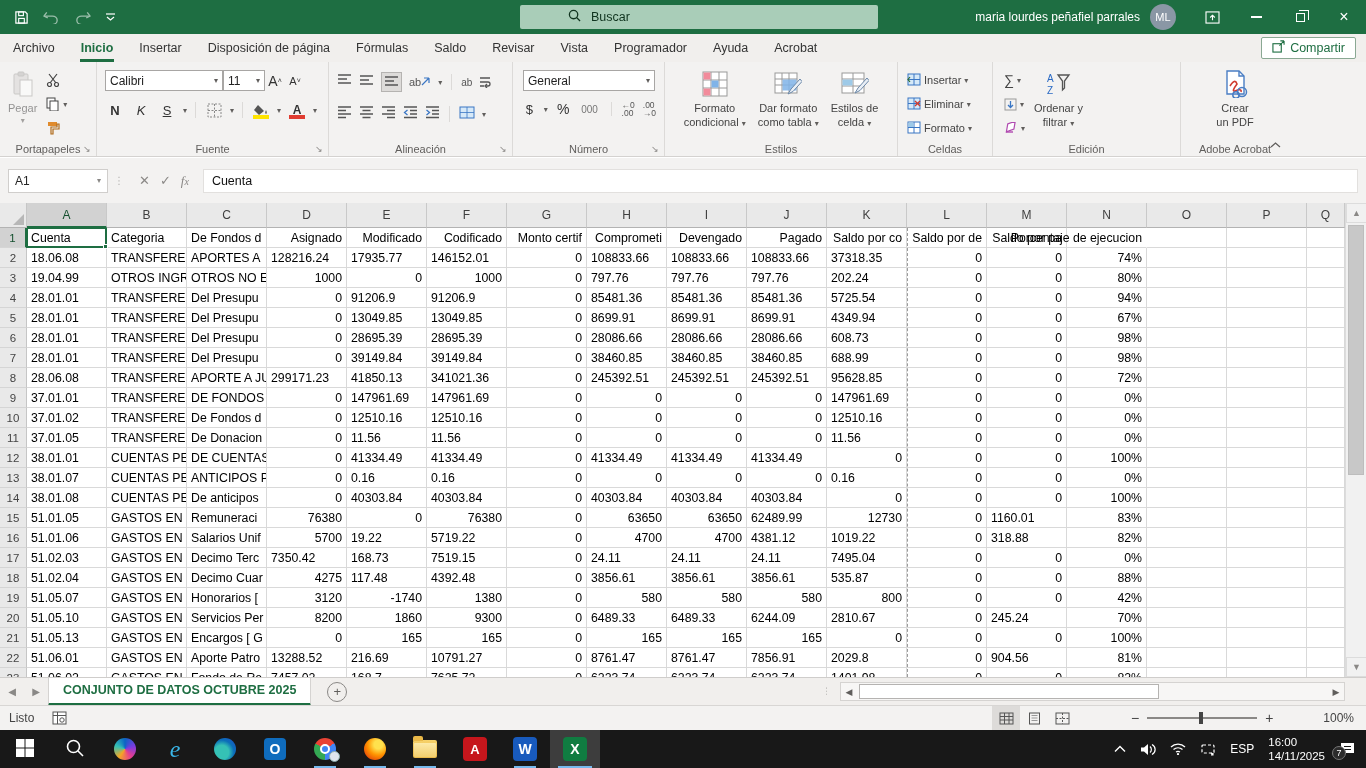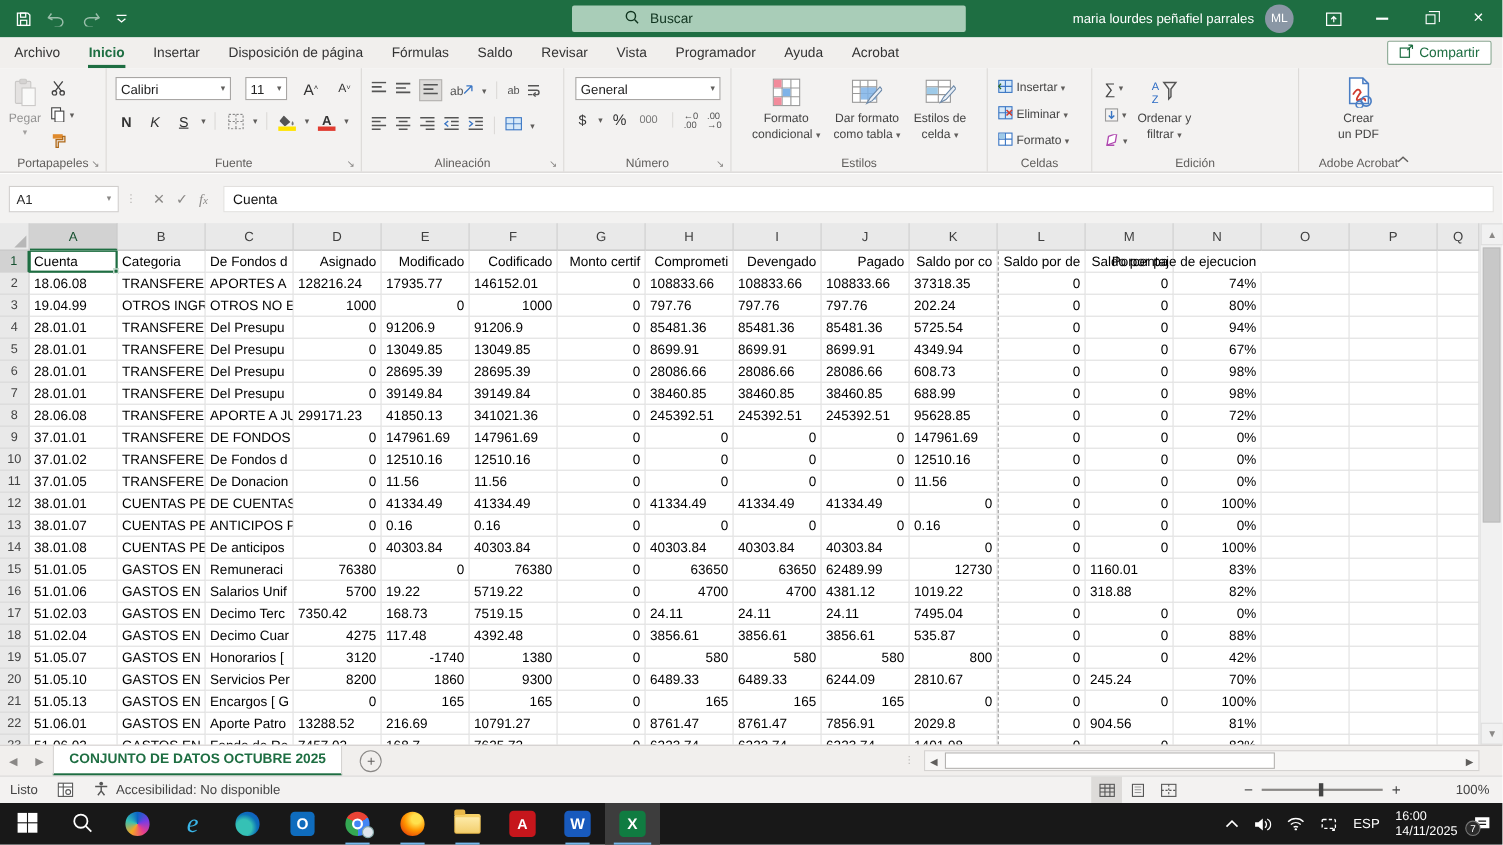--- a/index.html
+++ b/index.html
@@ -32,21 +32,21 @@
   .ribbon { position:absolute; left:0; top:62px; width:1366px; height:95px; background:#f3f2f1; border-bottom:1px solid #d4d2d0; display:flex; }
   .rgroup { position:relative; height:100%; border-right:1px solid #dcdad8; padding:3px 2px 16px 2px; }
   .glabel { position:absolute; bottom:1px; left:0; right:0; text-align:center; font-size:11px; color:#605e5c; }
   .launcher { position:absolute; bottom:2px; right:3px; width:10px; height:10px; color:#8a8886; font-size:9px; line-height:10px; }
   .gcontent { display:flex; height:74px; }
   .bigbtn { display:flex; flex-direction:column; align-items:center; justify-content:flex-start; padding:4px 6px 0 6px; font-size:11px; color:#444; text-align:center; line-height:1.25; }
   .bigbtn .bicon { height:30px; display:flex; align-items:center; justify-content:center; margin-bottom:3px; }
   .smallcol { display:flex; flex-direction:column; justify-content:flex-start; gap:4px; padding-top:5px; }
   .sbtn { height:20px; display:flex; align-items:center; gap:3px; padding:0 3px; font-size:11px; color:#444; }
   .chev { font-size:8px; color:#605e5c; }
-  .fontrow { display:flex; align-items:center; gap:13px; }
+  .fontrow { display:flex; align-items:center; gap:0; }
   .combo { background:#fff; border:1px solid #a8a6a4; height:21px; display:flex; align-items:center; justify-content:space-between; padding:0 4px; font-size:12px; color:#222; }
   .fmtbtn { font-size:13px; width:20px; height:20px; display:flex; align-items:center; justify-content:center; color:#333; }
   .underbar { position:relative; }
   .underbar i { position:absolute; left:2px; right:2px; bottom:1px; height:4px; }
   .alicon { display:inline-block; }
   .vr { width:1px; background:#dcdad8; margin:4px 2px; }
   .collapse-chv { position:absolute; right:8px; bottom:4px; color:#605e5c; }
 
   
   .fbar { position:absolute; left:0; top:158px; width:1366px; height:45px; background:#f3f2f1; display:flex; align-items:center; padding:0 8px; gap:6px; }
@@ -1000,27 +1000,20 @@
 
 <div class="statusbar">
   <span class="sb-item">Listo</span>
   <span class="sb-item">
       <svg width="15" height="14" viewBox="0 0 15 14">
         <rect x="1" y="1" width="13" height="12" fill="#fff" stroke="#555"></rect>
         <path d="M1 4.5 h13 M5.5 1 v12" stroke="#555"></path>
         <circle cx="10" cy="9" r="2.2" fill="none" stroke="#555"></circle>
       </svg>
     </span>
-  <span class="sb-item">
-    <span><svg width="14" height="14" viewBox="0 0 14 14">
-          <circle cx="7" cy="2.3" r="1.7" fill="#555"></circle>
-          <path d="M1.5 5 h11 M7 5 v4 M7 9 l-3 4 M7 9 l3 4" fill="none" stroke="#555" stroke-width="1.3"></path>
-        </svg></span>
-    <span>Accesibilidad: No disponible</span>
-  </span>
   <span class="views">
     <span class="viewbtn active">
         <svg width="15" height="13" viewBox="0 0 15 13">
           <rect x="1" y="1" width="13" height="11" fill="none" stroke="#555"></rect>
           <path d="M1 4.5 h13 M1 8 h13 M5.5 1 v11 M10 1 v11" stroke="#555"></path>
         </svg>
       </span>
     <span class="viewbtn">
         <svg width="15" height="13" viewBox="0 0 15 13">
           <rect x="2.5" y="1" width="10" height="11" fill="none" stroke="#555"></rect>

